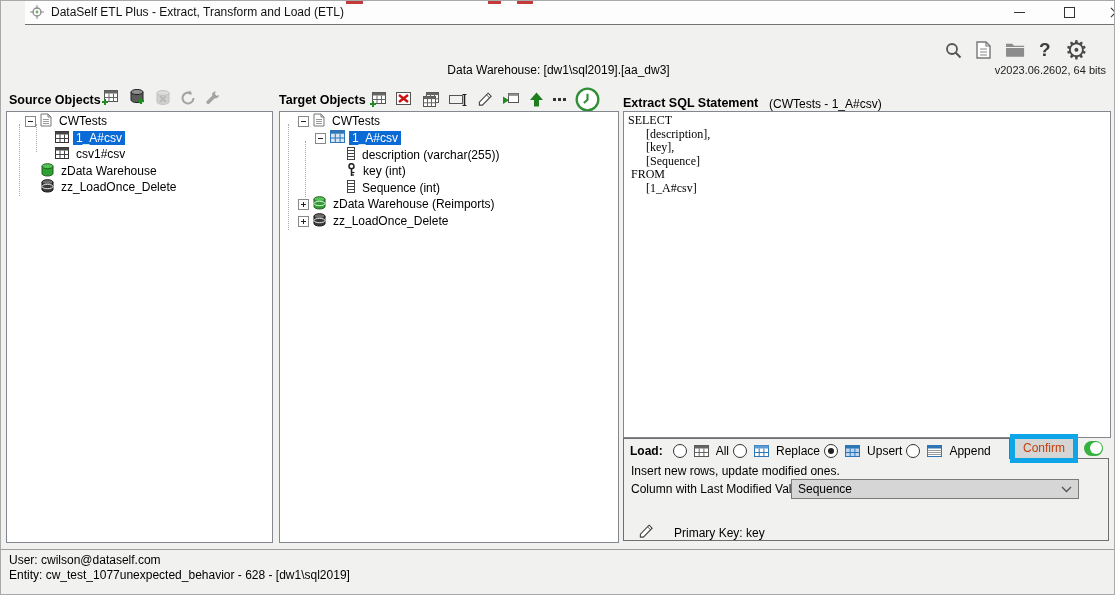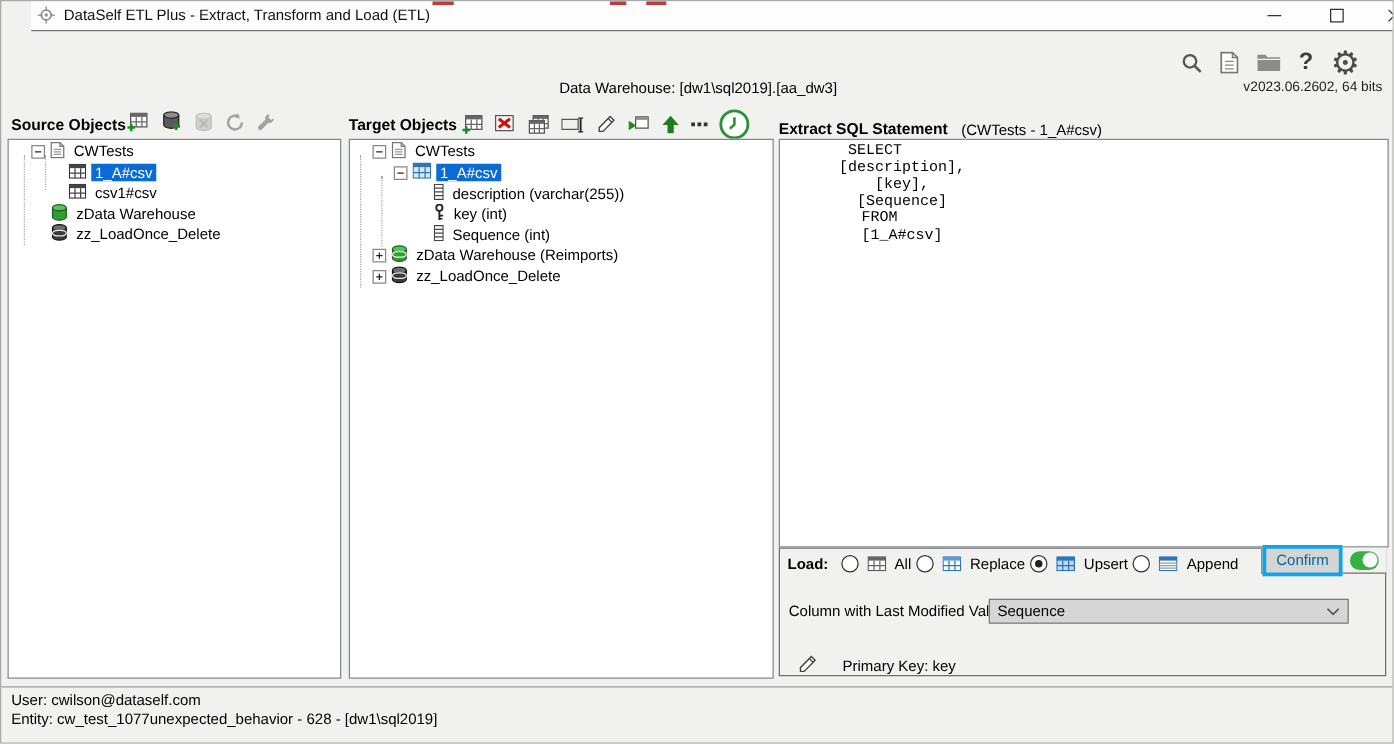--- a/index.html
+++ b/index.html
@@ -29,25 +29,25 @@
   .tbox{position:absolute;background:#fff;border:1px solid #828790;}
   
   .trow{position:absolute;height:16px;display:flex;align-items:center;gap:4px;font-size:12px;white-space:nowrap;padding-left:16px;}
   .trow .lbl{padding:0 3px;}
   .trow .lbl.sel{background:#0a6ad6;color:#fff;}
   .exp{position:relative;width:9px;height:9px;background:#fff;border:1px solid #888;flex:none;}
   .exp::before{content:"";position:absolute;left:2px;top:4px;width:5px;height:1px;background:#222;}
   .exp.plus::after{content:"";position:absolute;left:4px;top:2px;width:1px;height:5px;background:#222;}
   .vline{position:absolute;width:0;border-left:1px dotted #a8a8a8;}
   
-  .sqltext{position:absolute;font-size:12px;line-height:13.5px;white-space:pre;margin:0;font-family:Liberation Mono, monospace;text-align:center;}
+  .sqltext{position:absolute;font-size:12px;line-height:13.5px;white-space:pre;margin:0;font-family:Liberation Serif, serif;}
   
   .loadbox{position:absolute;left:622px;top:437px;width:486px;height:103px;border:1px solid #6f6f6f;box-sizing:border-box;background:#f1f1f0;}
   .notch{position:absolute;top:-1px;right:-1px;width:100px;height:21px;background:#f1f1f0;border-left:1px solid #6f6f6f;border-bottom:1px solid #6f6f6f;display:flex;align-items:center;justify-content:flex-end;gap:6px;padding-right:6px;box-sizing:border-box;}
-  .confirm{height:19px;padding:0 8px;background:#d5d5d5;border:3px solid #0ea5e9;color:#0369a1;font-size:12px;display:flex;align-items:center;}
+  .confirm{height:19px;padding:0 8px;background:#d5d5d5;border:5px solid #0ea5e9;color:#c2410c;font-size:12px;display:flex;align-items:center;}
   .toggle{position:relative;width:31px;height:15px;border-radius:8px;background:#35b13f;}
   .toggle .knob{position:absolute;right:1.5px;top:1.5px;width:12px;height:12px;border-radius:50%;background:#fff;}
   .loadrow{position:absolute;left:6px;top:3px;display:flex;align-items:center;height:18px;font-size:12px;gap:4px;}
   .loadrow b{margin-right:6px;}
   .opt{display:flex;align-items:center;gap:7px;}
   .radio{position:relative;width:12px;height:12px;border:1px solid #333;border-radius:50%;background:#fff;flex:none;}
   .radio.on::after{content:"";position:absolute;left:3px;top:3px;width:6px;height:6px;border-radius:50%;background:#222;}
   .desc{position:absolute;left:7px;top:25px;font-size:12px;}
   .cmrow{position:absolute;left:7px;top:43px;font-size:12px;display:flex;align-items:center;}
   .combo{position:absolute;left:167px;top:40px;width:288px;height:20px;background:#d6d6d6;border:1px solid #7a7a7a;box-sizing:border-box;display:flex;align-items:center;justify-content:space-between;padding:0 6px;font-size:12px;}
@@ -410,20 +410,21 @@
         <svg width="15" height="12" viewBox="0 0 15 12">
             <rect x="0.5" y="0.5" width="14" height="11" fill="#fff" stroke="#2e75b6"></rect>
             <rect x="0.5" y="0.5" width="14" height="3" fill="#2e75b6"></rect>
             <line x1="0.5" y1="5.5" x2="14.5" y2="5.5" stroke="#9a9a9a"></line>
             <line x1="0.5" y1="7.5" x2="14.5" y2="7.5" stroke="#9a9a9a"></line>
             <line x1="0.5" y1="9.5" x2="14.5" y2="9.5" stroke="#9a9a9a"></line>
           </svg>
         <span>Append</span>
       </span>
     </div>
+    <div class="desc">Insert new rows, update modified ones.</div>
     <div class="cmrow">Column with Last Modified Value</div>
     <div class="combo">
       <span>Sequence</span>
       <span><svg width="11" height="7" viewBox="0 0 11 7">
             <path d="M1 1 l4.5 4.5 L10 1" fill="none" stroke="#555" stroke-width="1.4"></path>
           </svg></span>
     </div>
     <div class="pkrow">
       <span><svg width="16" height="15" viewBox="0 0 16 16">
             <path d="M11.3 1.3 l3.2 3.2 L5.2 14 H2 v-3.2 z" fill="#fff" stroke="#444" stroke-width="1.2"></path>

